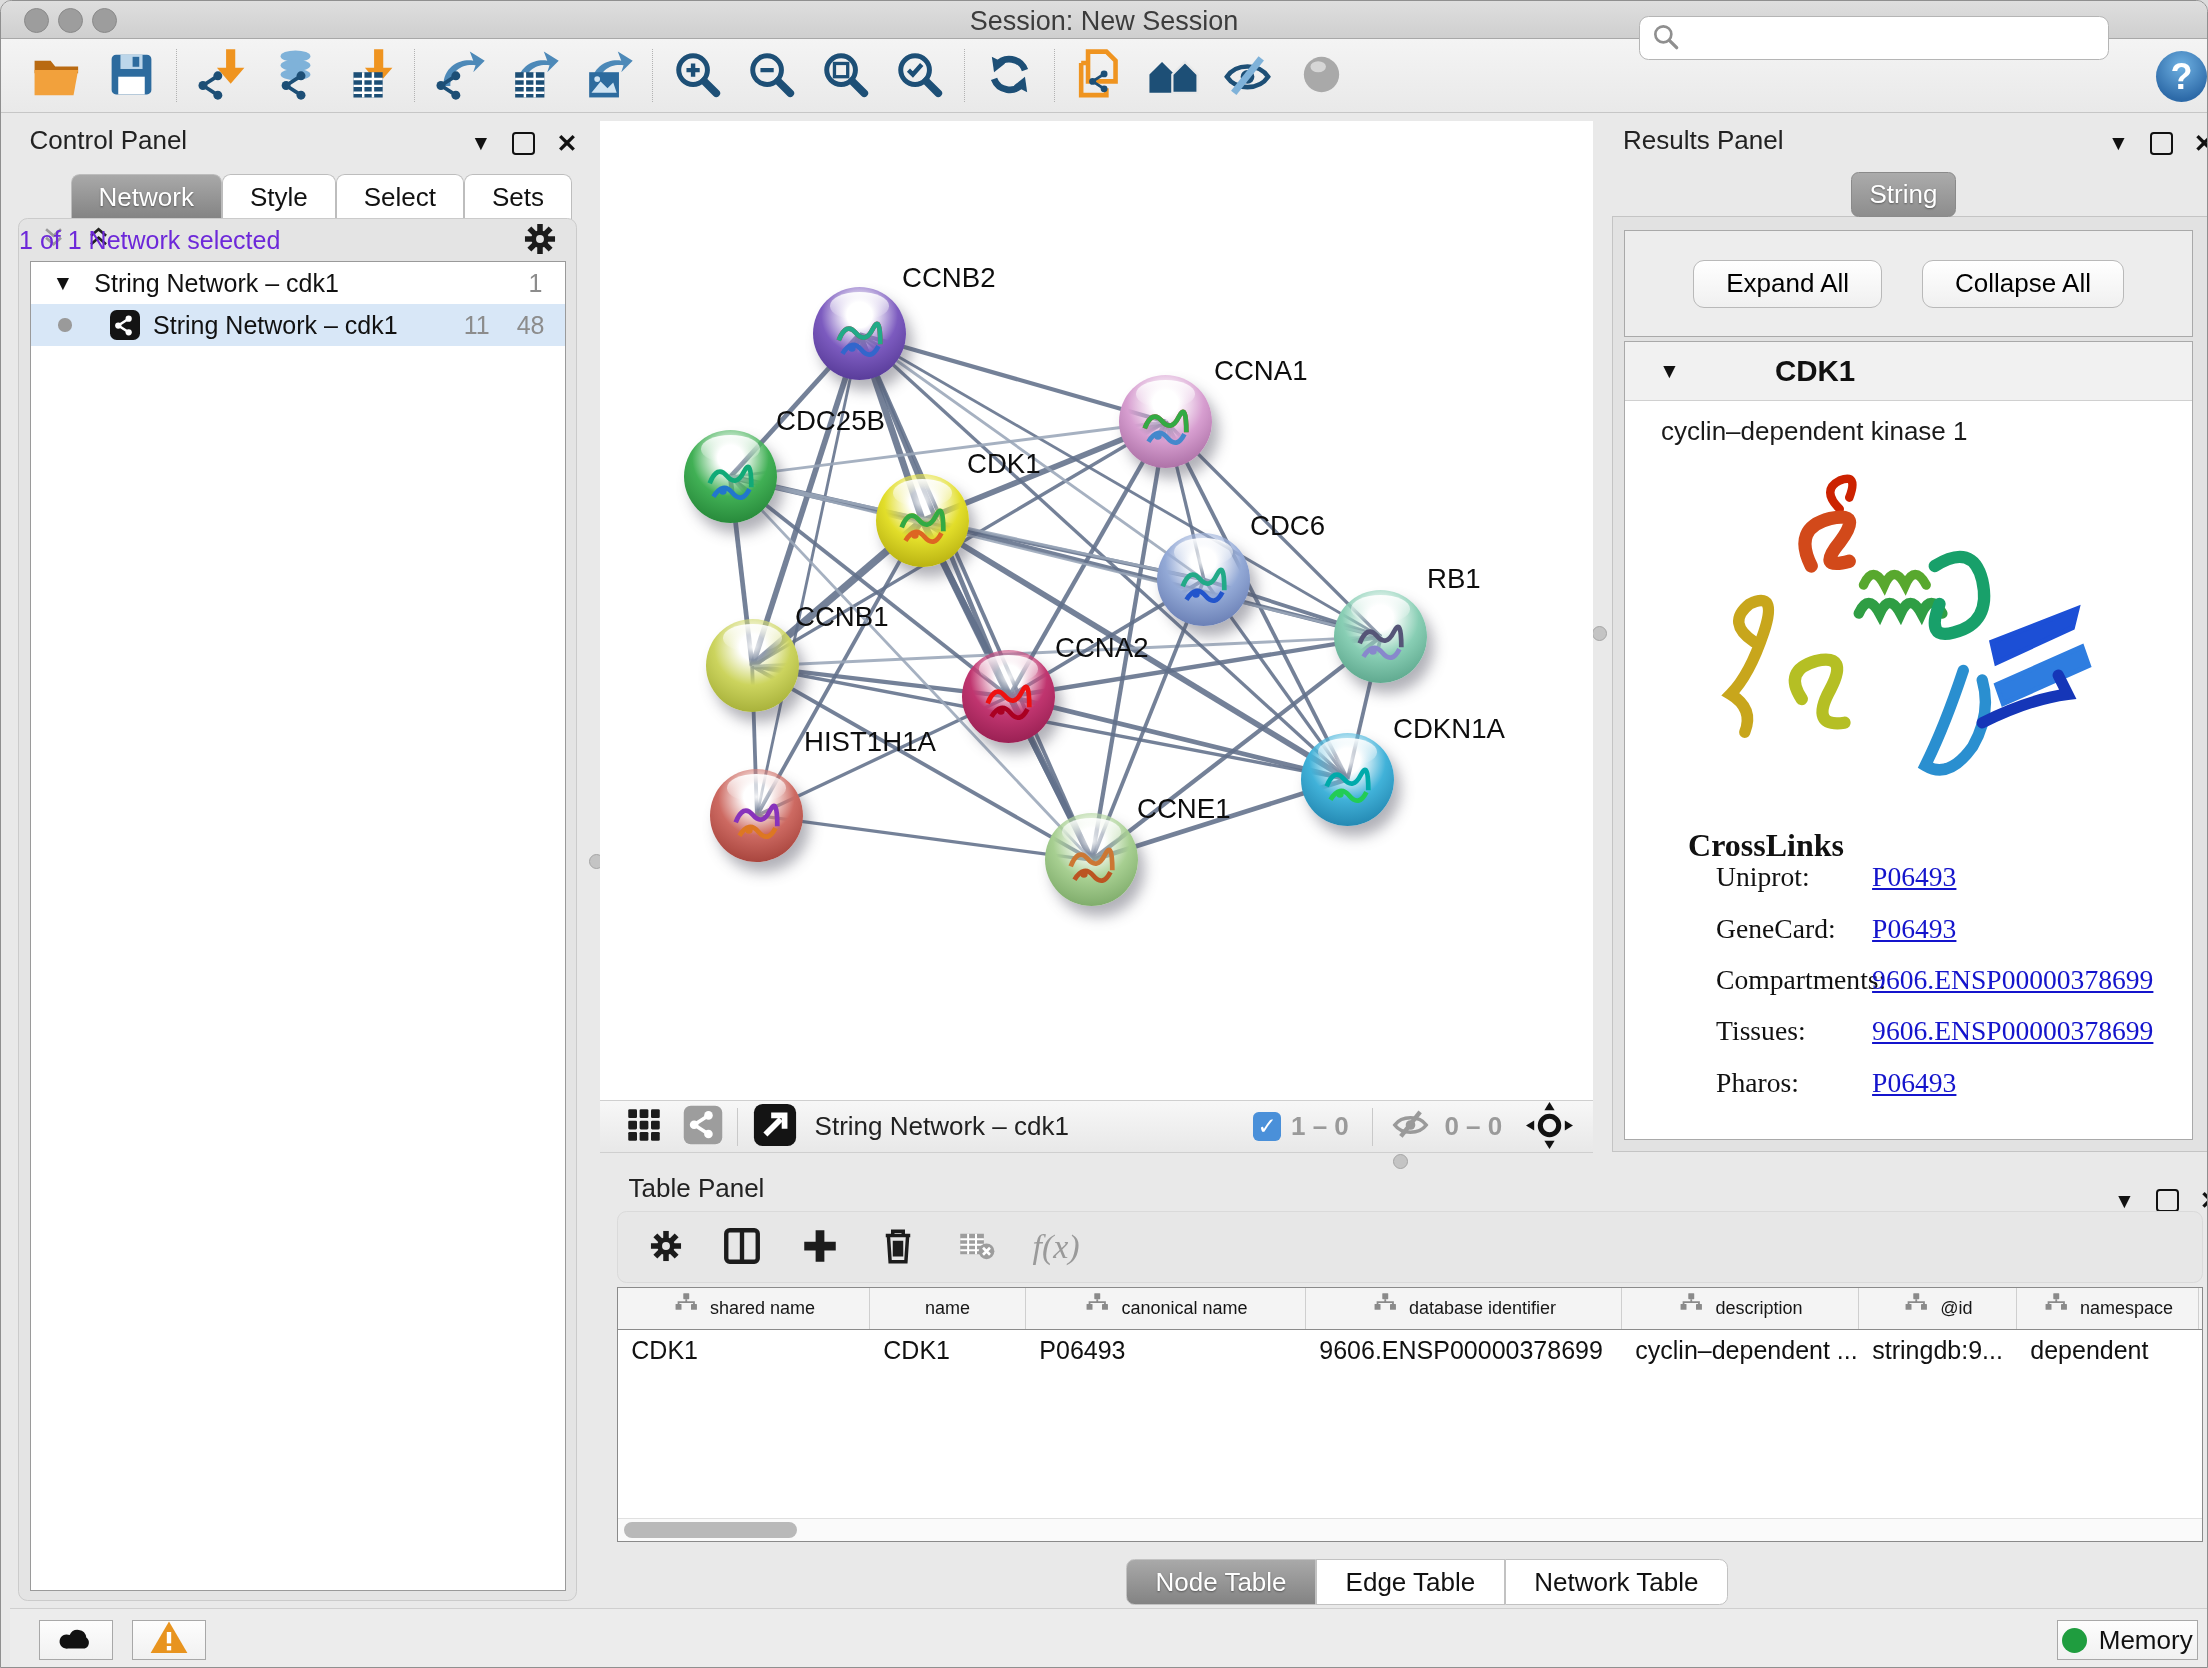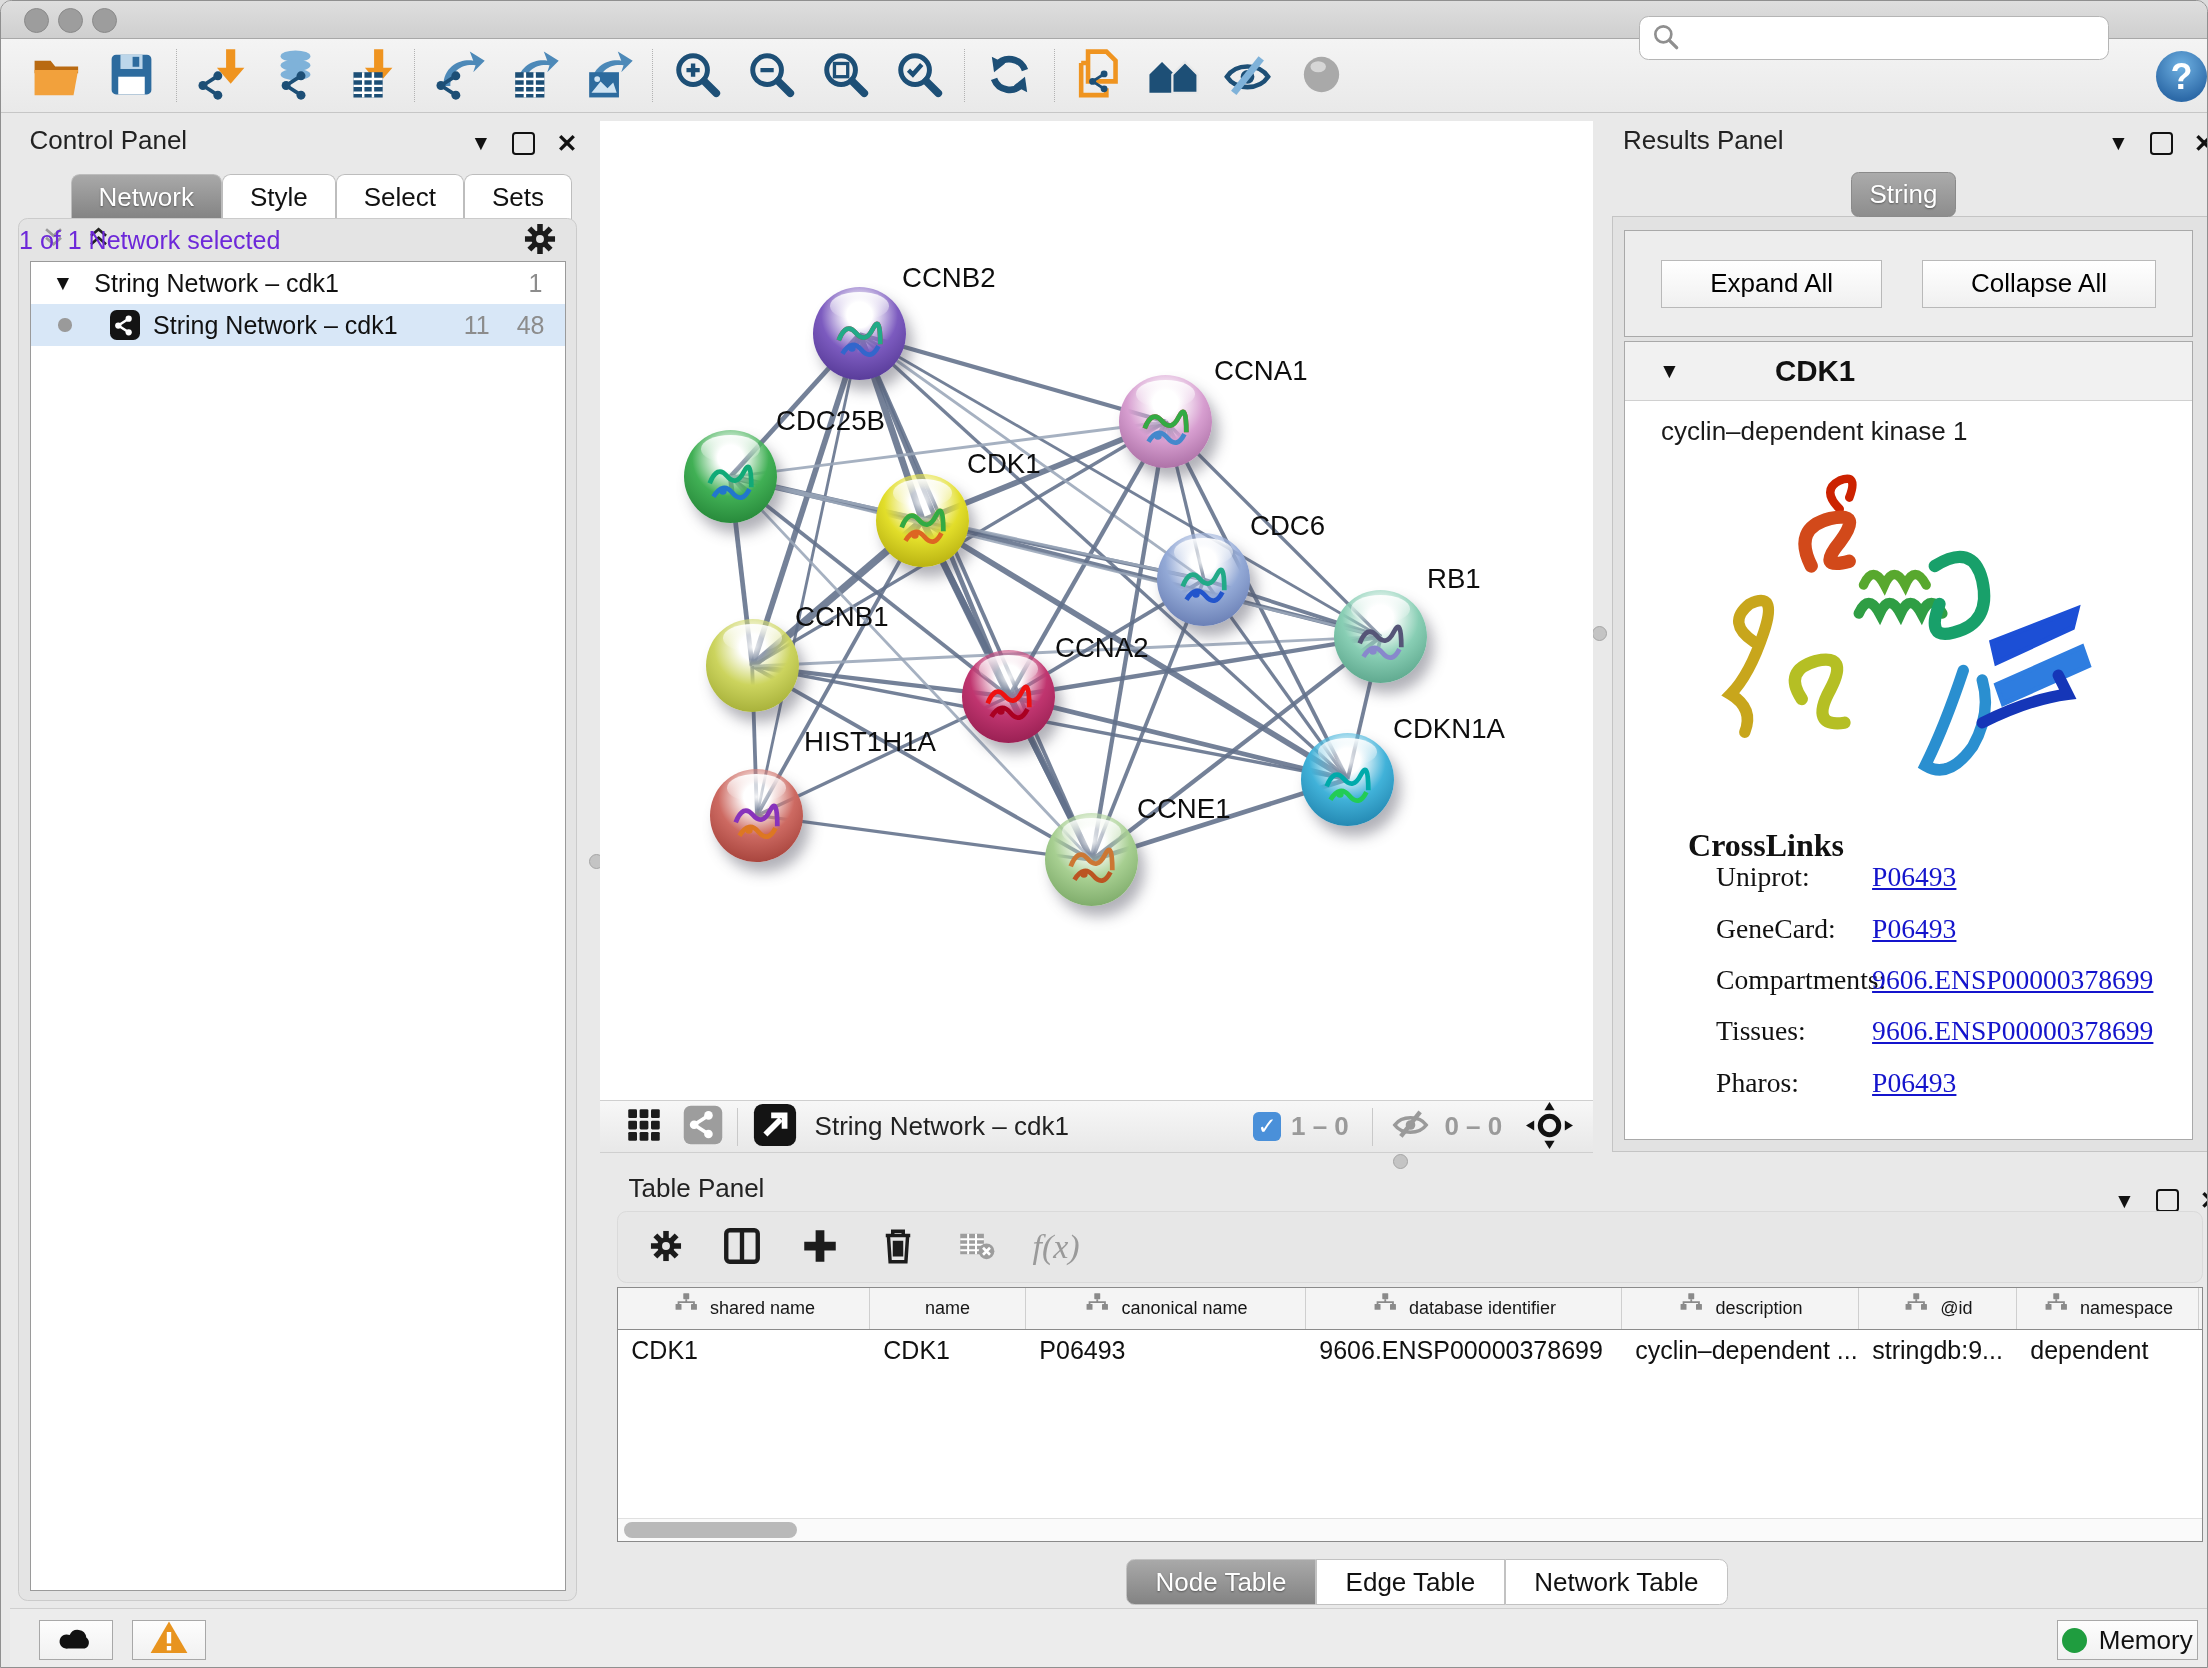--- a/index.html
+++ b/index.html
@@ -86,22 +86,22 @@
   .results-panel { position:absolute; left:1605px; top:120px; width:603px; height:1052px; }
   .rp-tab { position:absolute; left:245px; top:51px; width:105px; height:45px;
             background:linear-gradient(#ababab,#8d8d8d); border:1px solid #8a8a8a;
             border-radius:7.6px; color:#fff; font-size:26px; text-align:center; line-height:43px;
             text-shadow:0 1px 1.9px rgba(0,0,0,.4); z-index:2; cursor:pointer; }
   .rp-box { position:absolute; left:5.7px; top:95px; width:597px; height:936px;
             background:#e2e2e2; border:1px solid #c4c4c4; }
   .rp-actions { position:absolute; left:11.4px; top:13.3px; width:569px; height:107px;
                 background:#ededed; border:1px solid #a9a9a9;
                 display:flex; align-items:center; justify-content:center; gap:40px; }
-  .rp-btn { height:48px; padding:0 48px; font-size:26px; background:linear-gradient(#fff,#f0f0f0);
-            border:1px solid #b9b9b9; border-radius:0; cursor:pointer; }
+  .rp-btn { height:48px; padding:0 32px; font-size:26px; background:linear-gradient(#fff,#f0f0f0);
+            border:1px solid #b9b9b9; border-radius:11px; cursor:pointer; }
   .rp-card { position:absolute; left:11.4px; top:124px; width:569px; height:799px;
              background:#fff; border:1px solid #a9a9a9; }
   .rp-card-head { height:59px; background:#f1f1f1; border-bottom:1px solid #d0d0d0;
                   display:flex; align-items:center; }
   .rp-gene { font-size:29.5px; font-weight:bold; color:#111; margin-left:95px; }
   .rp-desc { font-size:26px; color:#1a1a1a; margin:15px 0 0 36px; }
   .xl-head { font-family:"Liberation Serif", serif; font-weight:bold; font-size:32px;
              color:#111; position:absolute; left:63px; top:485px; }
   .xl-row { position:absolute; left:91px; width:457px; font-family:"Liberation Serif", serif;
             font-size:27.6px; color:#111; display:flex; }
@@ -148,20 +148,21 @@
 </style>
 </head>
 <body>
 
 <div class="window">
 
   <div class="titlebar">
     <span class="tl" style="left:23px"></span>
     <span class="tl" style="left:57px"></span>
     <span class="tl" style="left:91px"></span>
+    <div class="title-text">Session: New Session</div>
   </div>
 
   <div class="toolbar" id="main-toolbar">
     <div style="width:19px"></div>
   <button class="tb-btn">
         <span><svg width="55" height="55" viewBox="0 0 48 48">
             <path d="M4 12 h14 l4 5 h20 v6 H4 Z" fill="#b96a12"></path>
             <path d="M4 20 h38 l-4 22 H4 Z" fill="#f2a13c"></path>
           </svg></span>
       </button>

